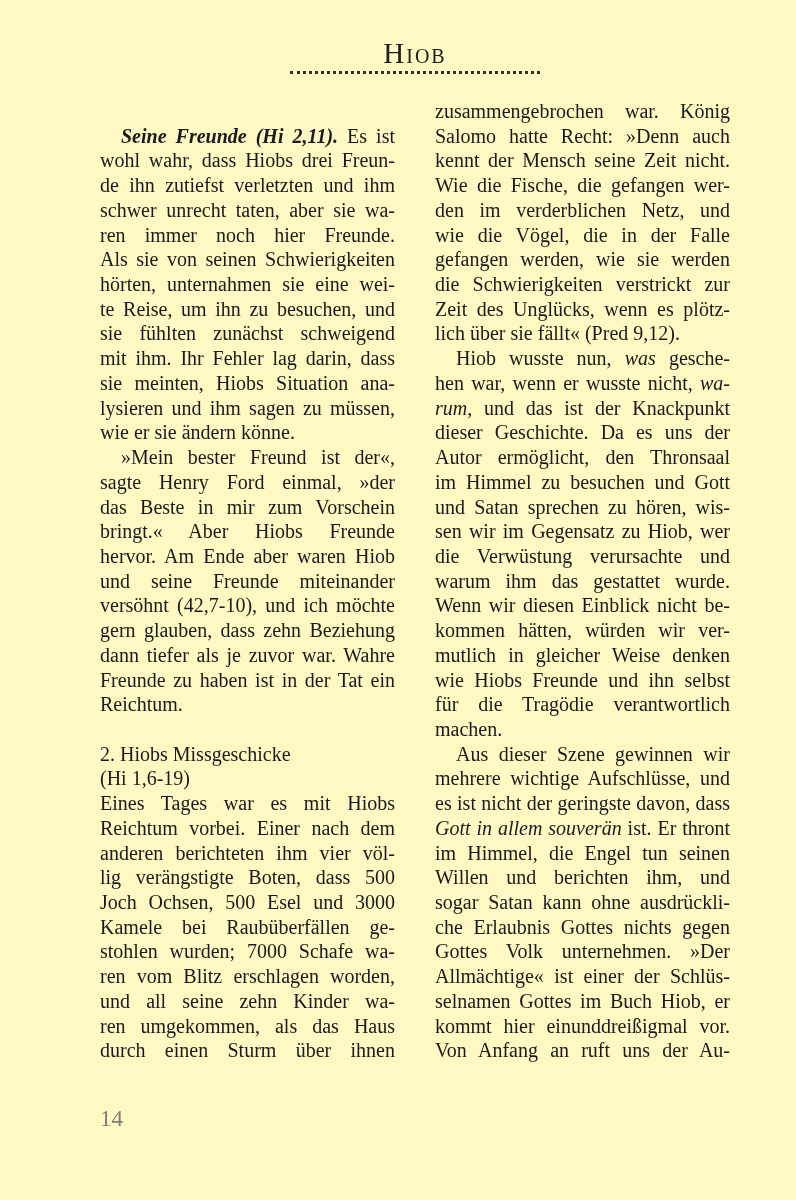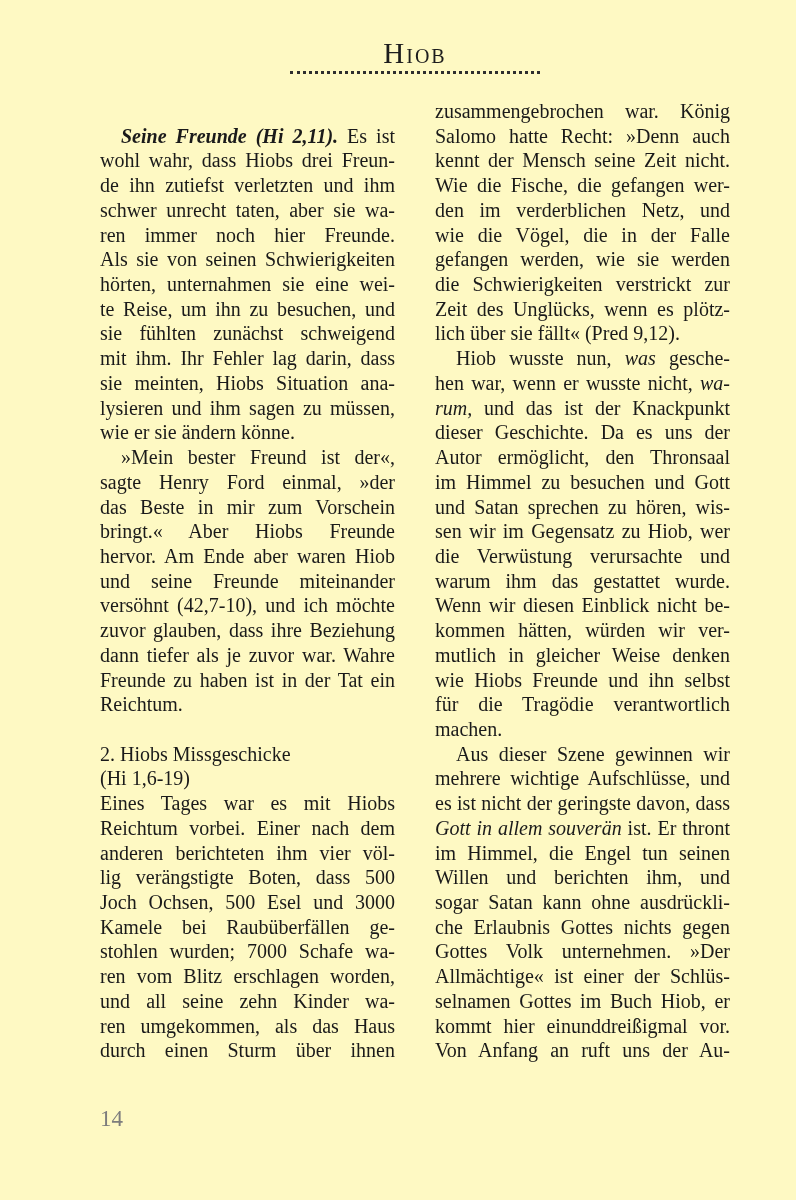--- a/index.html
+++ b/index.html
@@ -92,21 +92,21 @@
         <div class="line j"><span class="seg-r">sie meinten, Hiobs Situation ana-</span></div>
         <div class="line j"><span class="seg-r">lysieren und ihm sagen zu müssen,</span></div>
         <div class="line"><span class="seg-r">wie er sie ändern könne.</span></div>
         <div class="line j ind"><span class="seg-r">»Mein bester Freund ist der«,</span></div>
         <div class="line j"><span class="seg-r">sagte Henry Ford einmal, »der</span></div>
         <div class="line j"><span class="seg-r">das Beste in mir zum Vorschein</span></div>
         <div class="line j"><span class="seg-r">bringt.« Aber Hiobs Freunde</span></div>
         <div class="line j"><span class="seg-r">hervor. Am Ende aber waren Hiob</span></div>
         <div class="line j"><span class="seg-r">und seine Freunde miteinander</span></div>
         <div class="line j"><span class="seg-r">versöhnt (42,7-10), und ich möchte</span></div>
-        <div class="line j"><span class="seg-r">zuvor glauben, dass ihre Beziehung</span></div>
+        <div class="line j"><span class="seg-r">gern glauben, dass zehn Beziehung</span></div>
         <div class="line j"><span class="seg-r">dann tiefer als je zuvor war. Wahre</span></div>
         <div class="line j"><span class="seg-r">Freunde zu haben ist in der Tat ein</span></div>
         <div class="line"><span class="seg-r">Reichtum.</span></div>
         <div class="line"></div>
         <div class="line"><span class="seg-b">2. Hiobs Missgeschicke</span></div>
         <div class="line"><span class="seg-b">(Hi 1,6-19)</span></div>
         <div class="line j"><span class="seg-r">Eines Tages war es mit Hiobs</span></div>
         <div class="line j"><span class="seg-r">Reichtum vorbei. Einer nach dem</span></div>
         <div class="line j"><span class="seg-r">anderen berichteten ihm vier völ-</span></div>
         <div class="line j"><span class="seg-r">lig verängstigte Boten, dass 500</span></div>

